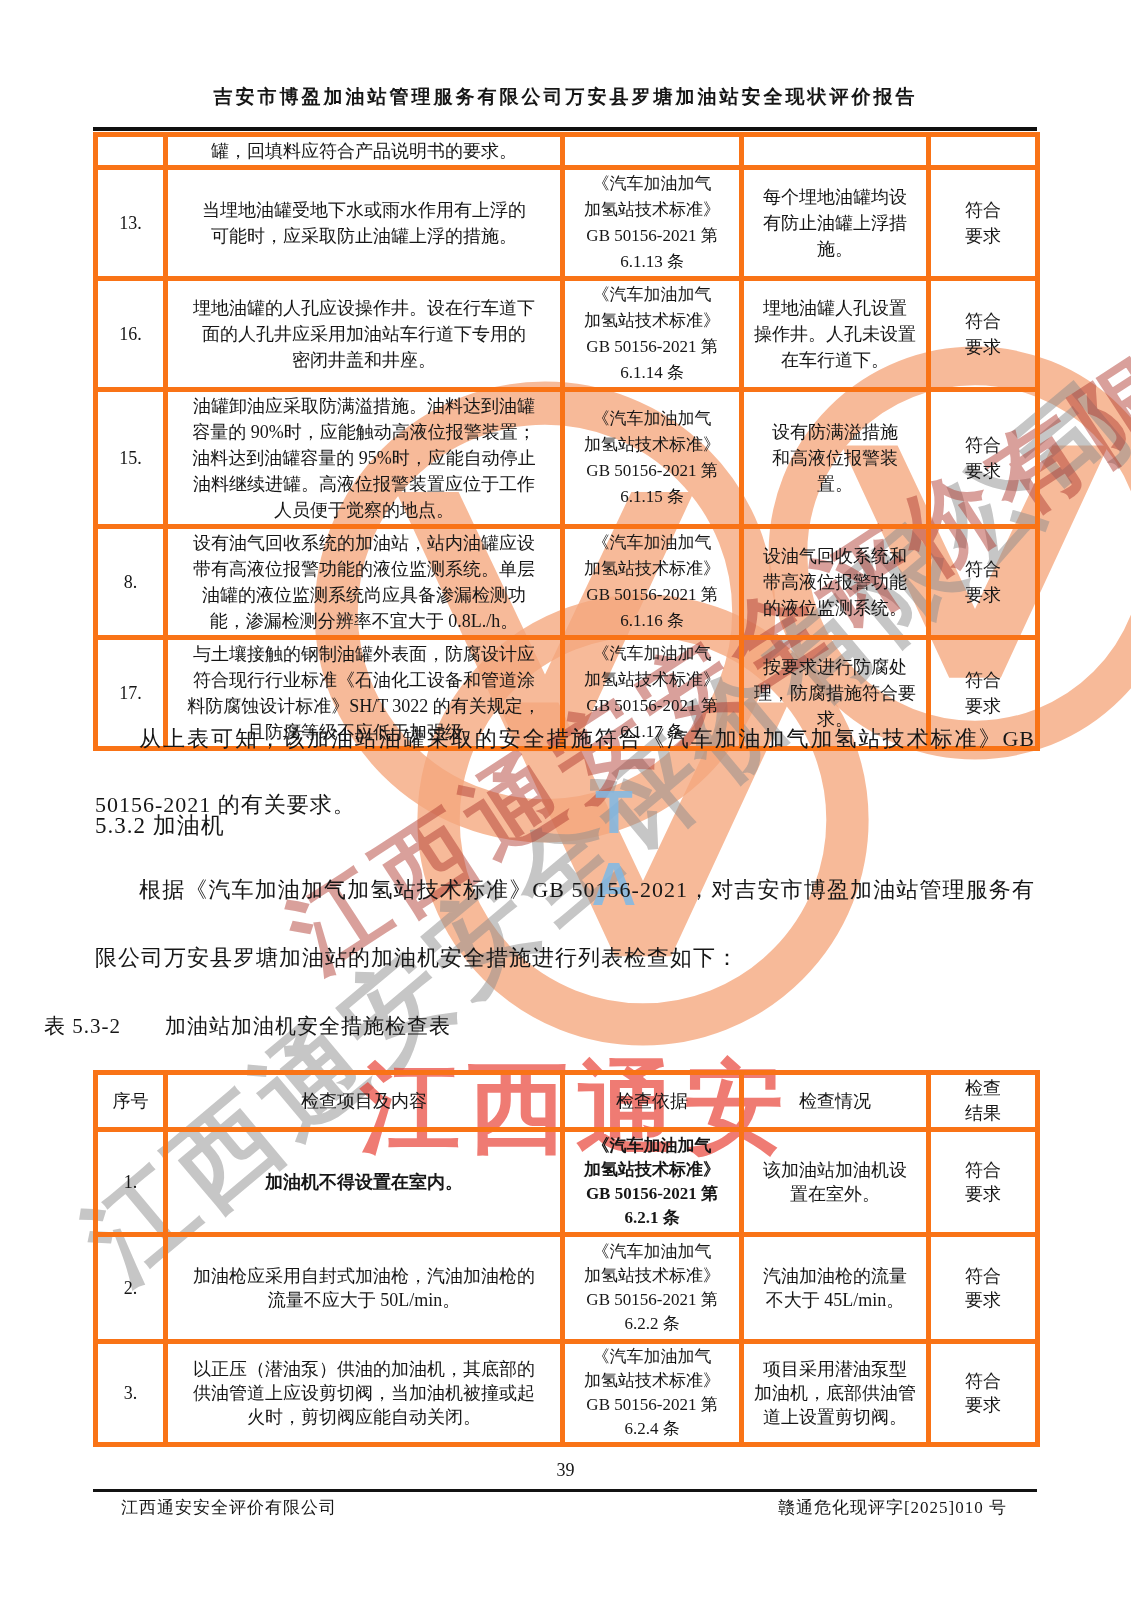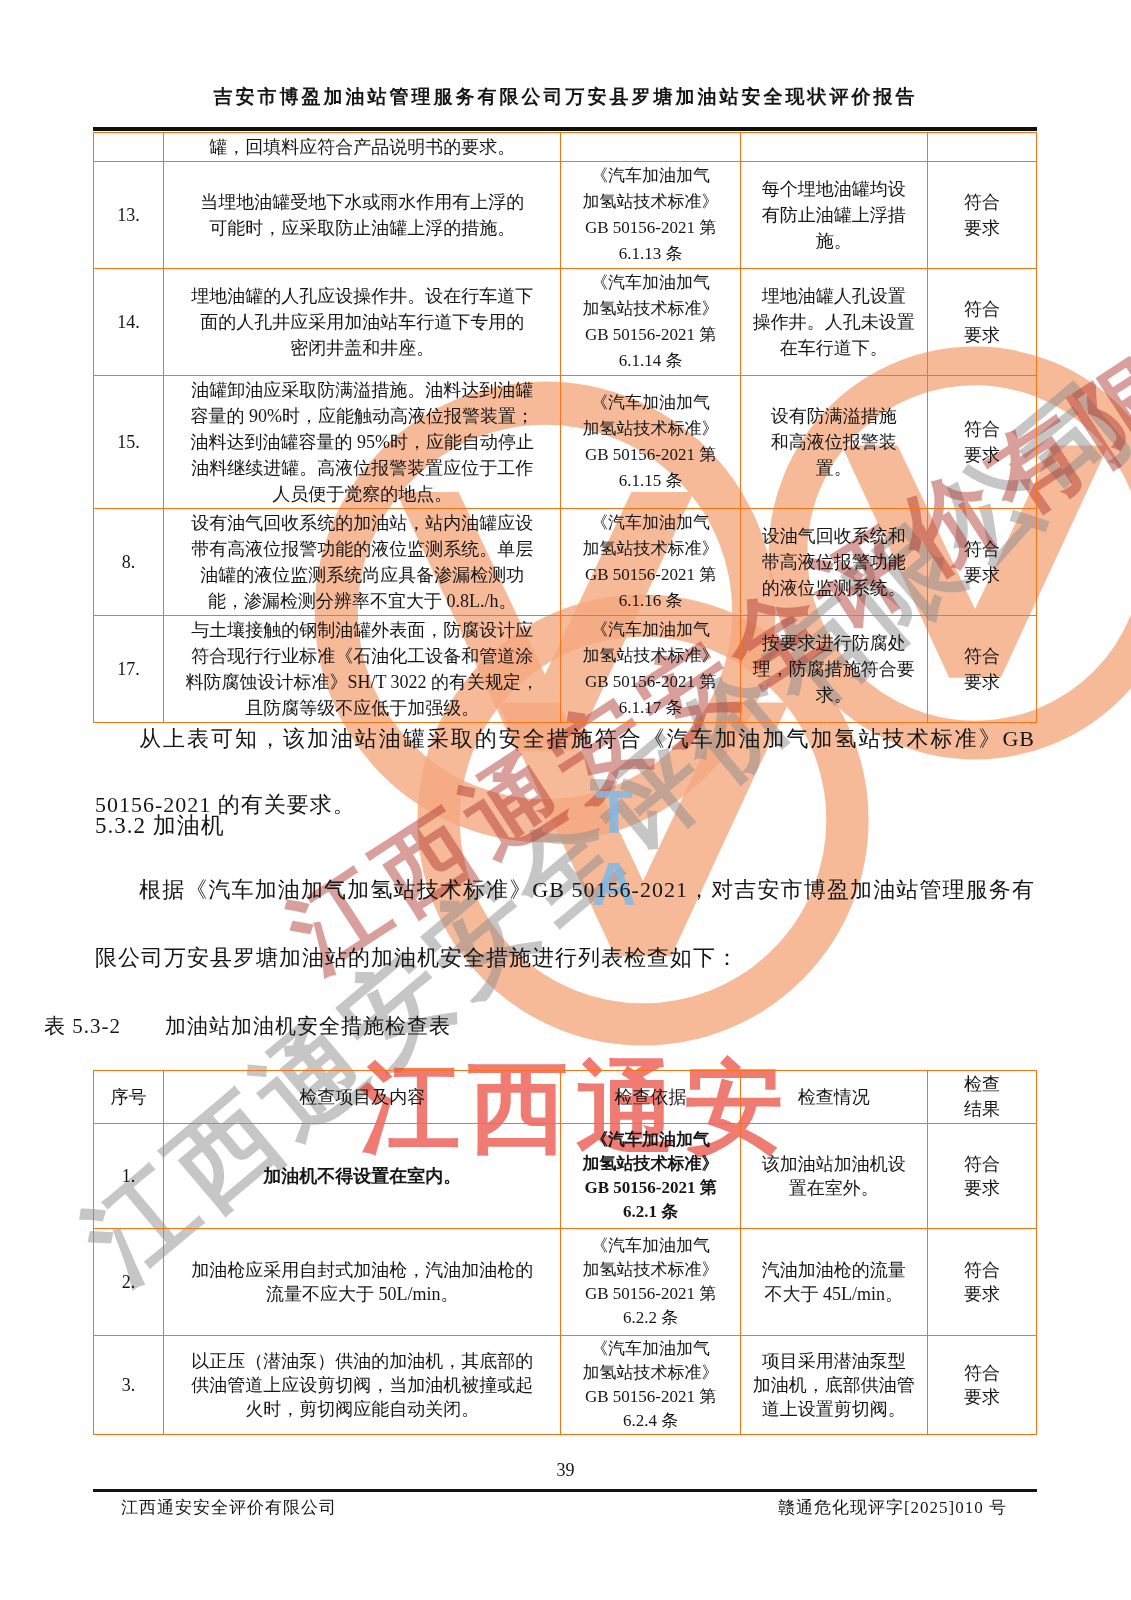--- a/index.html
+++ b/index.html
@@ -24,21 +24,21 @@
 
   
   .content{position:absolute;inset:0;z-index:1;border-radius:27px;}
 
   .doc-title{position:absolute;top:84px;left:0;width:100%;text-align:center;
       font-size:19px;font-weight:600;letter-spacing:3px;}
   .title-rule{position:absolute;top:127px;left:93px;width:944px;height:4px;background:#101010;}
 
   table{border-collapse:collapse;table-layout:fixed;position:absolute;left:93px;width:944px;
       border:1.5px solid #2a2a2a;background:transparent;}
-  td{border:1px solid #f97316;vertical-align:middle;text-align:center;
+  td{border:5px solid #f97316;vertical-align:middle;text-align:center;
       white-space:pre-line;padding:1px 4px;font-size:18px;line-height:26px;overflow:hidden;}
   .c-basis{font-size:17px;}
   .t1{top:132px;}
   .t2{top:1070px;}
   .t2 td{line-height:24px;}
   .t2 .hdr td{font-size:18px;line-height:25px;}
   .bold{font-weight:bold;}
 
   .para{position:absolute;left:95px;width:940px;font-size:22px;text-align:justify;
       text-indent:44px;letter-spacing:1px;}
@@ -108,21 +108,21 @@
 加氢站技术标准》
 GB 50156-2021 第
 6.1.13 条</td>
         <td>每个埋地油罐均设
 有防止油罐上浮措
 施。</td>
         <td>符合
 要求</td>
       </tr>
       <tr style="height:104px">
-        <td>14.</td>
+        <td>16.</td>
         <td class="c-item">埋地油罐的人孔应设操作井。设在行车道下
 面的人孔井应采用加油站车行道下专用的
 密闭井盖和井座。</td>
         <td class="c-basis">《汽车加油加气
 加氢站技术标准》
 GB 50156-2021 第
 6.1.14 条</td>
         <td>埋地油罐人孔设置
 操作井。人孔未设置
 在车行道下。</td>

